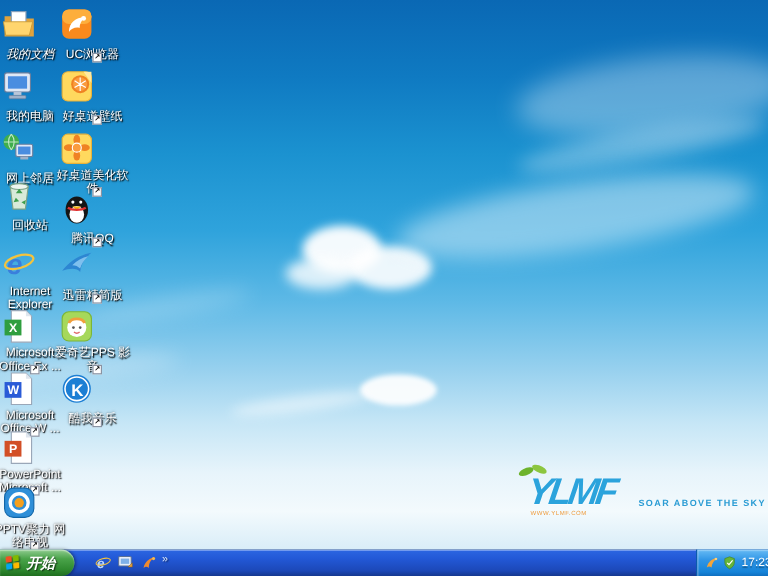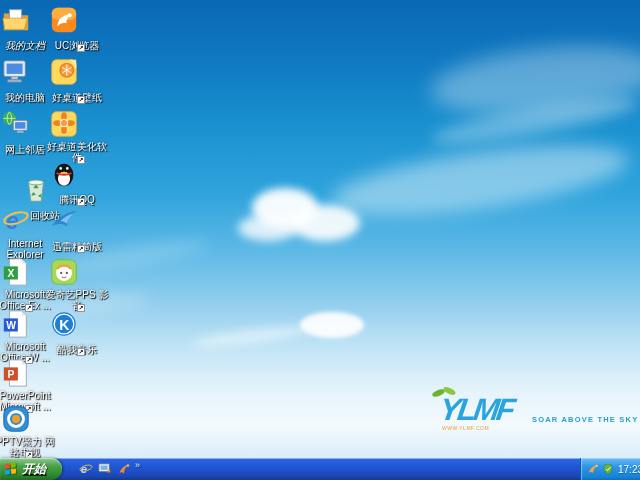--- a/index.html
+++ b/index.html
@@ -47,21 +47,21 @@
   .icon-label{display:inline-block;width:150%;margin-left:-25%;margin-top:2px;
       font-size:10px;line-height:11px;color:#fff;white-space:pre-line;
       text-shadow:1px 1px 1px #000, 0 0 2px rgba(0,0,0,.7);}
 
   
   .taskbar{position:absolute;left:0;bottom:0;width:640px;height:22px;
       background:linear-gradient(180deg,#5d90f2 0%,#2a64e0 6%,#2258d6 35%,#1c48b8 80%,#16388f 100%);
       box-shadow:inset 0 1px 0 rgba(255,255,255,.35);}
   .start{position:absolute;left:0;top:0;height:22px;padding:0 16px 0 5px;display:flex;align-items:center;gap:4px;
       background:linear-gradient(180deg,#8fcc8f 0%,#4aa34a 35%,#2f8a2f 75%,#1f6e1f 100%);
-      border-radius:0 11px 11px 0;box-shadow:inset 0 1px 1px rgba(255,255,255,.5),1px 0 3px rgba(0,0,0,.45);cursor:pointer;text-decoration:underline;}
+      border-radius:0 11px 11px 0;box-shadow:inset 0 1px 1px rgba(255,255,255,.5),1px 0 3px rgba(0,0,0,.45);cursor:pointer;}
   .start-label{color:#fff;font-size:12px;font-weight:bold;font-style:italic;
       text-shadow:1px 1px 1px rgba(0,0,0,.6);}
   .flag{position:relative;width:13px;height:13px;transform:rotate(-4deg) skewY(-4deg);
       filter:drop-shadow(1px 1px 0 rgba(0,0,0,.4));}
   .flag i{position:absolute;width:5px;height:5px;border-radius:1px;}
   .flag .f1{left:0;top:0;background:#f25022;}
   .flag .f2{left:6px;top:0;background:#7fba00;}
   .flag .f3{left:0;top:6px;background:#05a6f0;}
   .flag .f4{left:6px;top:6px;background:#ffb900;}
   .ql{position:absolute;left:72px;top:0;height:22px;display:flex;align-items:center;gap:4px;padding-left:6px;}
@@ -177,21 +177,21 @@
           <circle cx="9" cy="10" r="7" fill="#3fae4d"></circle>
           <path d="M2.5 10h13M9 3a11 11 0 010 14M9 3a11 11 0 000 14" stroke="#bfe8c4" stroke-width="1" fill="none"></path>
           <rect x="13" y="12" width="15" height="11" rx="1.5" fill="#dfe8f6" stroke="#6b7f9e"></rect>
           <rect x="15" y="14" width="11" height="7" fill="#4a8de0"></rect>
           <rect x="17" y="23" width="7" height="2.5" fill="#9fb0c8"></rect>
         </svg>
     </span>
     <span class="icon-label">网上邻居</span>
   </div>
 
-  <div class="cell" style="left:1px;top:175px;padding-left:20px;">
+  <div class="cell" style="left:1px;top:148px;">
     <span class="glyph">
       <svg viewBox="0 0 32 32">
           <path d="M8 8h16l-2.5 20h-11z" fill="#d8ead9" stroke="#7da387"></path>
           <ellipse cx="16" cy="8" rx="8" ry="2.6" fill="#eef6ef" stroke="#7da387"></ellipse>
           <path d="M13 14l3-4 3 4zM11 22l2-4 3 3zM18 22l4-2-1 4z" fill="#3f9e4d"></path>
         </svg>
     </span>
     <span class="icon-label">回收站</span>
   </div>
 

